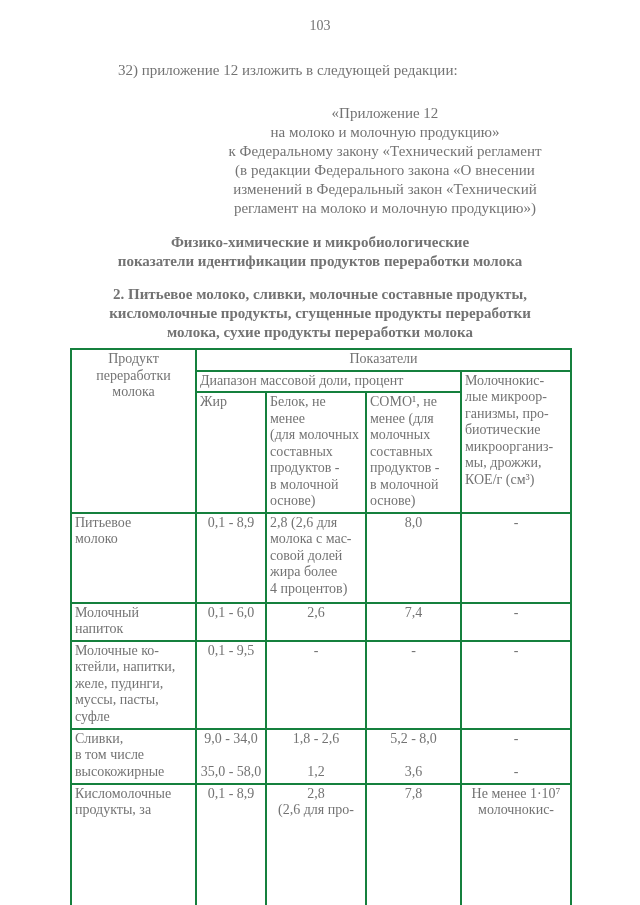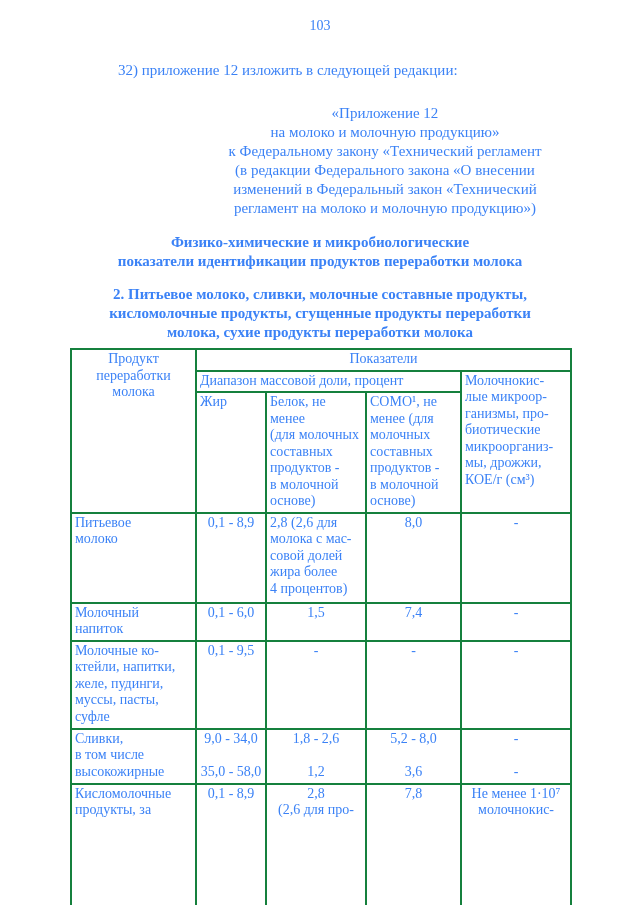--- a/index.html
+++ b/index.html
@@ -3,21 +3,21 @@
 <meta charset="utf-8">
 <style>
   * { margin: 0; padding: 0; box-sizing: border-box; }
   html, body { background: #ffffff; }
   .page {
     position: relative;
     width: 640px;
     height: 905px;
     margin: 0 auto;
     background: #ffffff;
-    color: #3b82f6;
+    color: #737373;
     font-family: "Liberation Serif", "DejaVu Serif", serif;
     font-size: 15px;
     padding: 18px 70px 0 70px;
     overflow: hidden;
   }
   .page-number {
     text-align: center;
     font-size: 14px;
     margin-bottom: 27px;
   }
@@ -148,21 +148,21 @@
 жира более
 4 процентов)</td>
         <td class="c">8,0</td>
         <td class="c">-</td>
       </tr>
 
       <tr class="brow2">
         <td class="l">Молочный
 напиток</td>
         <td class="c">0,1 - 6,0</td>
-        <td class="c">1,5</td>
+        <td class="c">2,6</td>
         <td class="c">7,4</td>
         <td class="c">-</td>
       </tr>
 
       <tr class="brow3">
         <td class="l">Молочные ко-
 ктейли, напитки,
 желе, пудинги,
 муссы, пасты,
 суфле</td>

